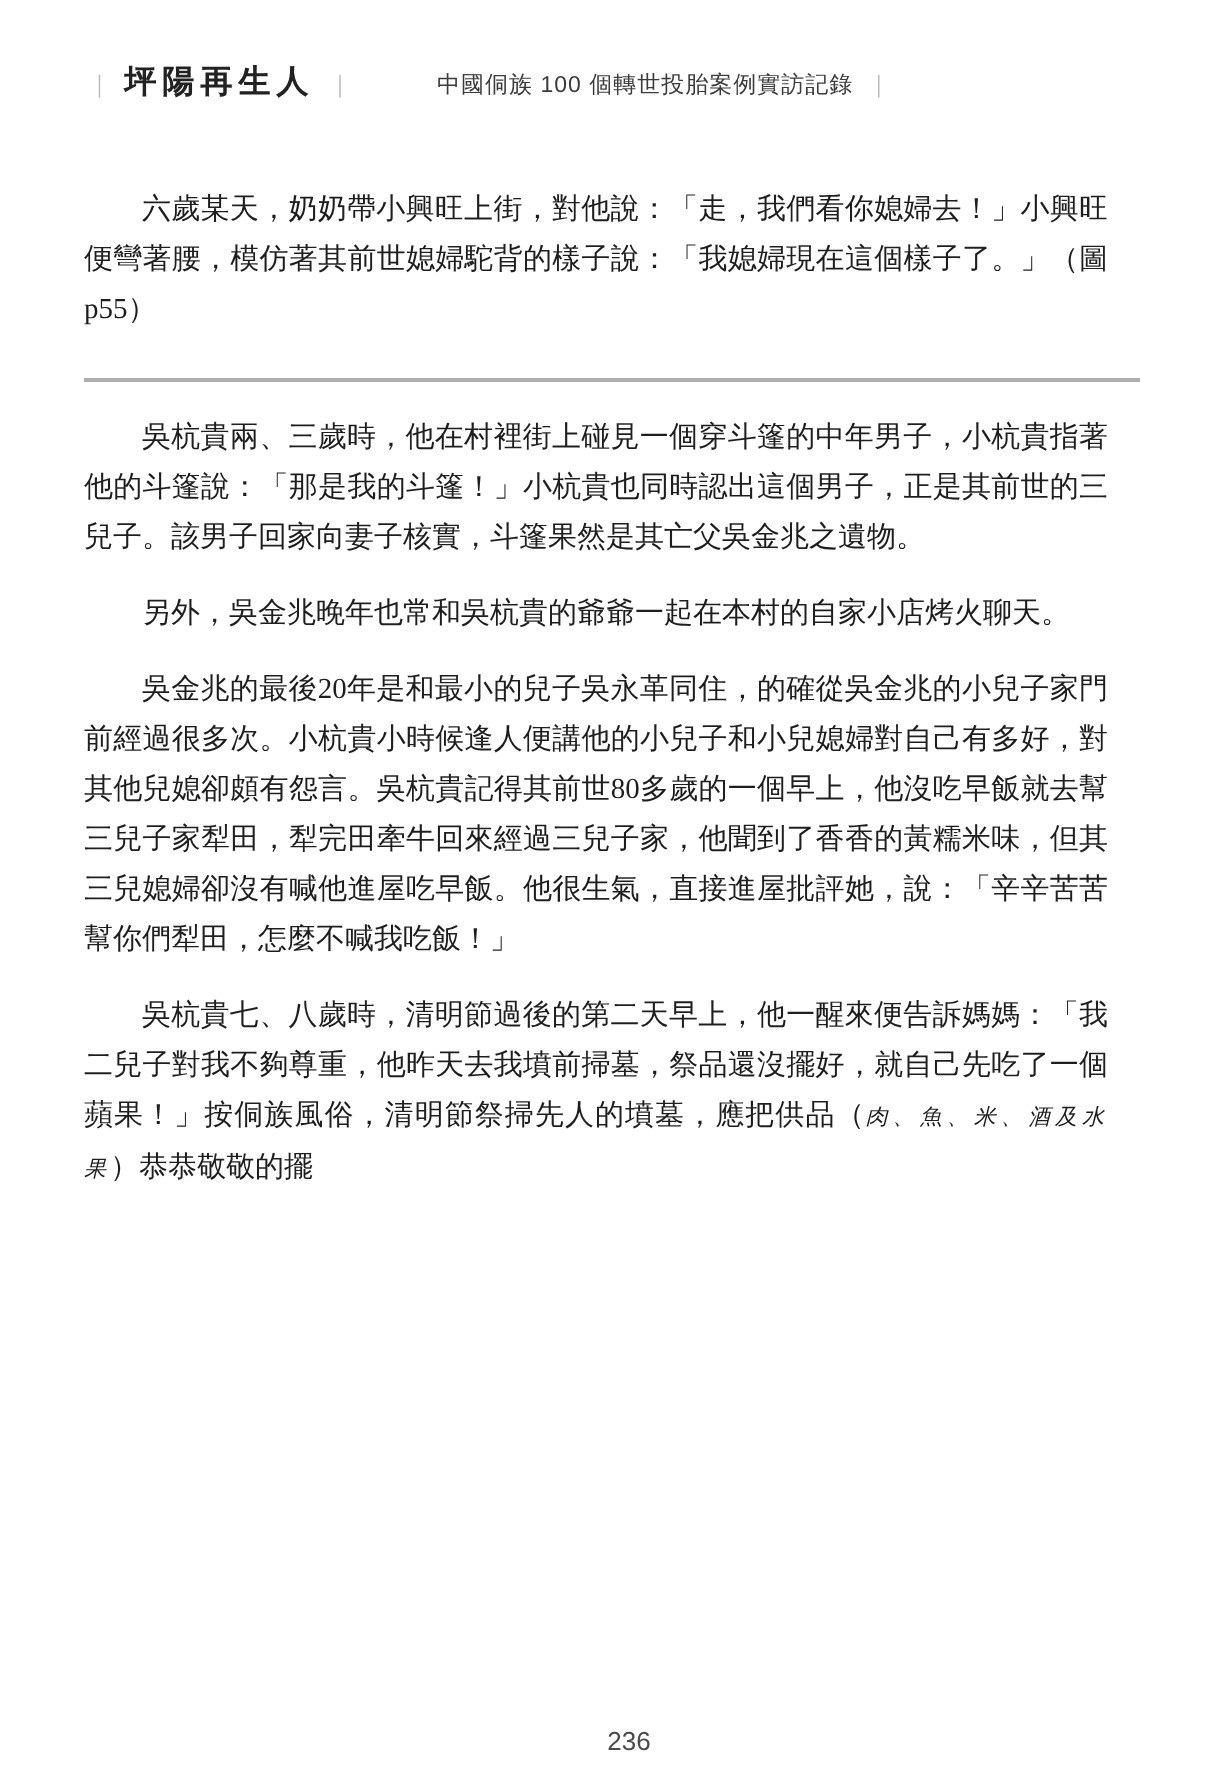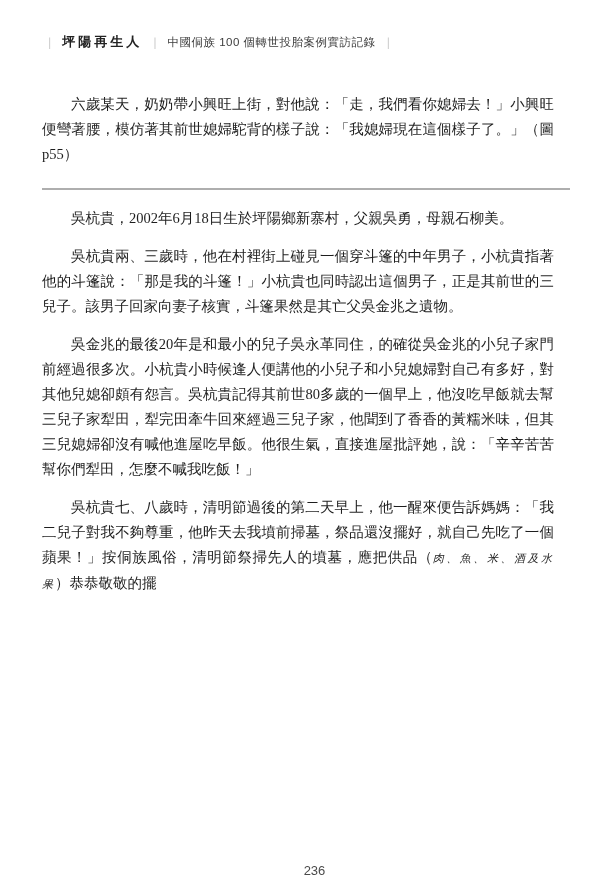--- a/index.html
+++ b/index.html
@@ -30,26 +30,27 @@
   }
   .running-head .bar {
     color: #b9b9b9;
     font-weight: 300;
     margin: 0 7px;
   }
   .running-head .bar:first-child { margin-left: 2px; }
   .running-head .book {
     font-family: "Liberation Serif", "DejaVu Serif", serif;
     font-weight: 700;
-    font-size: 13px;
+    font-size: 16px;
     letter-spacing: 3px;
     color: #222222;
   }
   .running-head .subtitle {
     letter-spacing: 0.5px;
+    margin-left: 36px;
   }
   
   .body-text {
     font-size: 14.5px;
     line-height: 25px;
     text-align: justify;
     text-indent: 2em;
     word-break: break-all;
     margin: 0 16px 13px 0;
     color: #1e1e1e;
@@ -114,22 +115,22 @@
   </div>
 
   <p class="body-text intro">六歲某天，奶奶帶小興旺上街，對他說：「走，我們看你媳婦去！」小興旺便彎著腰，模仿著其前世媳婦駝背的樣子說：「我媳婦現在這個樣子了。」（圖p55）</p>
 
   <hr class="divider divider-top">
 
 
   <hr class="divider">
 
   <div class="body-block">
-    <p class="body-text">吳杭貴，2002年6月18日生於坪陽鄉新寨村，父親吳勇，母親石柳美。</p>
     <p class="body-text">吳杭貴兩、三歲時，他在村裡街上碰見一個穿斗篷的中年男子，小杭貴指著他的斗篷說：「那是我的斗篷！」小杭貴也同時認出這個男子，正是其前世的三兒子。該男子回家向妻子核實，斗篷果然是其亡父吳金兆之遺物。</p>
+    <p class="body-text">另外，吳金兆晚年也常和吳杭貴的爺爺一起在本村的自家小店烤火聊天。</p>
     <p class="body-text">吳金兆的最後20年是和最小的兒子吳永革同住，的確從吳金兆的小兒子家門前經過很多次。小杭貴小時候逢人便講他的小兒子和小兒媳婦對自己有多好，對其他兒媳卻頗有怨言。吳杭貴記得其前世80多歲的一個早上，他沒吃早飯就去幫三兒子家犁田，犁完田牽牛回來經過三兒子家，他聞到了香香的黃糯米味，但其三兒媳婦卻沒有喊他進屋吃早飯。他很生氣，直接進屋批評她，說：「辛辛苦苦幫你們犁田，怎麼不喊我吃飯！」</p>
     <p class="body-text"><span>吳杭貴七、八歲時，清明節過後的第二天早上，他一醒來便告訴媽媽：「我二兒子對我不夠尊重，他昨天去我墳前掃墓，祭品還沒擺好，就自己先吃了一個蘋果！」按侗族風俗，清明節祭掃先人的墳墓，應把供品（</span><span class="kai">肉、魚、米、酒及水果</span><span>）恭恭敬敬的擺</span></p>
   </div>
 
   <div class="footer">
     <span>236</span>
   </div>
 
 </div>
 

